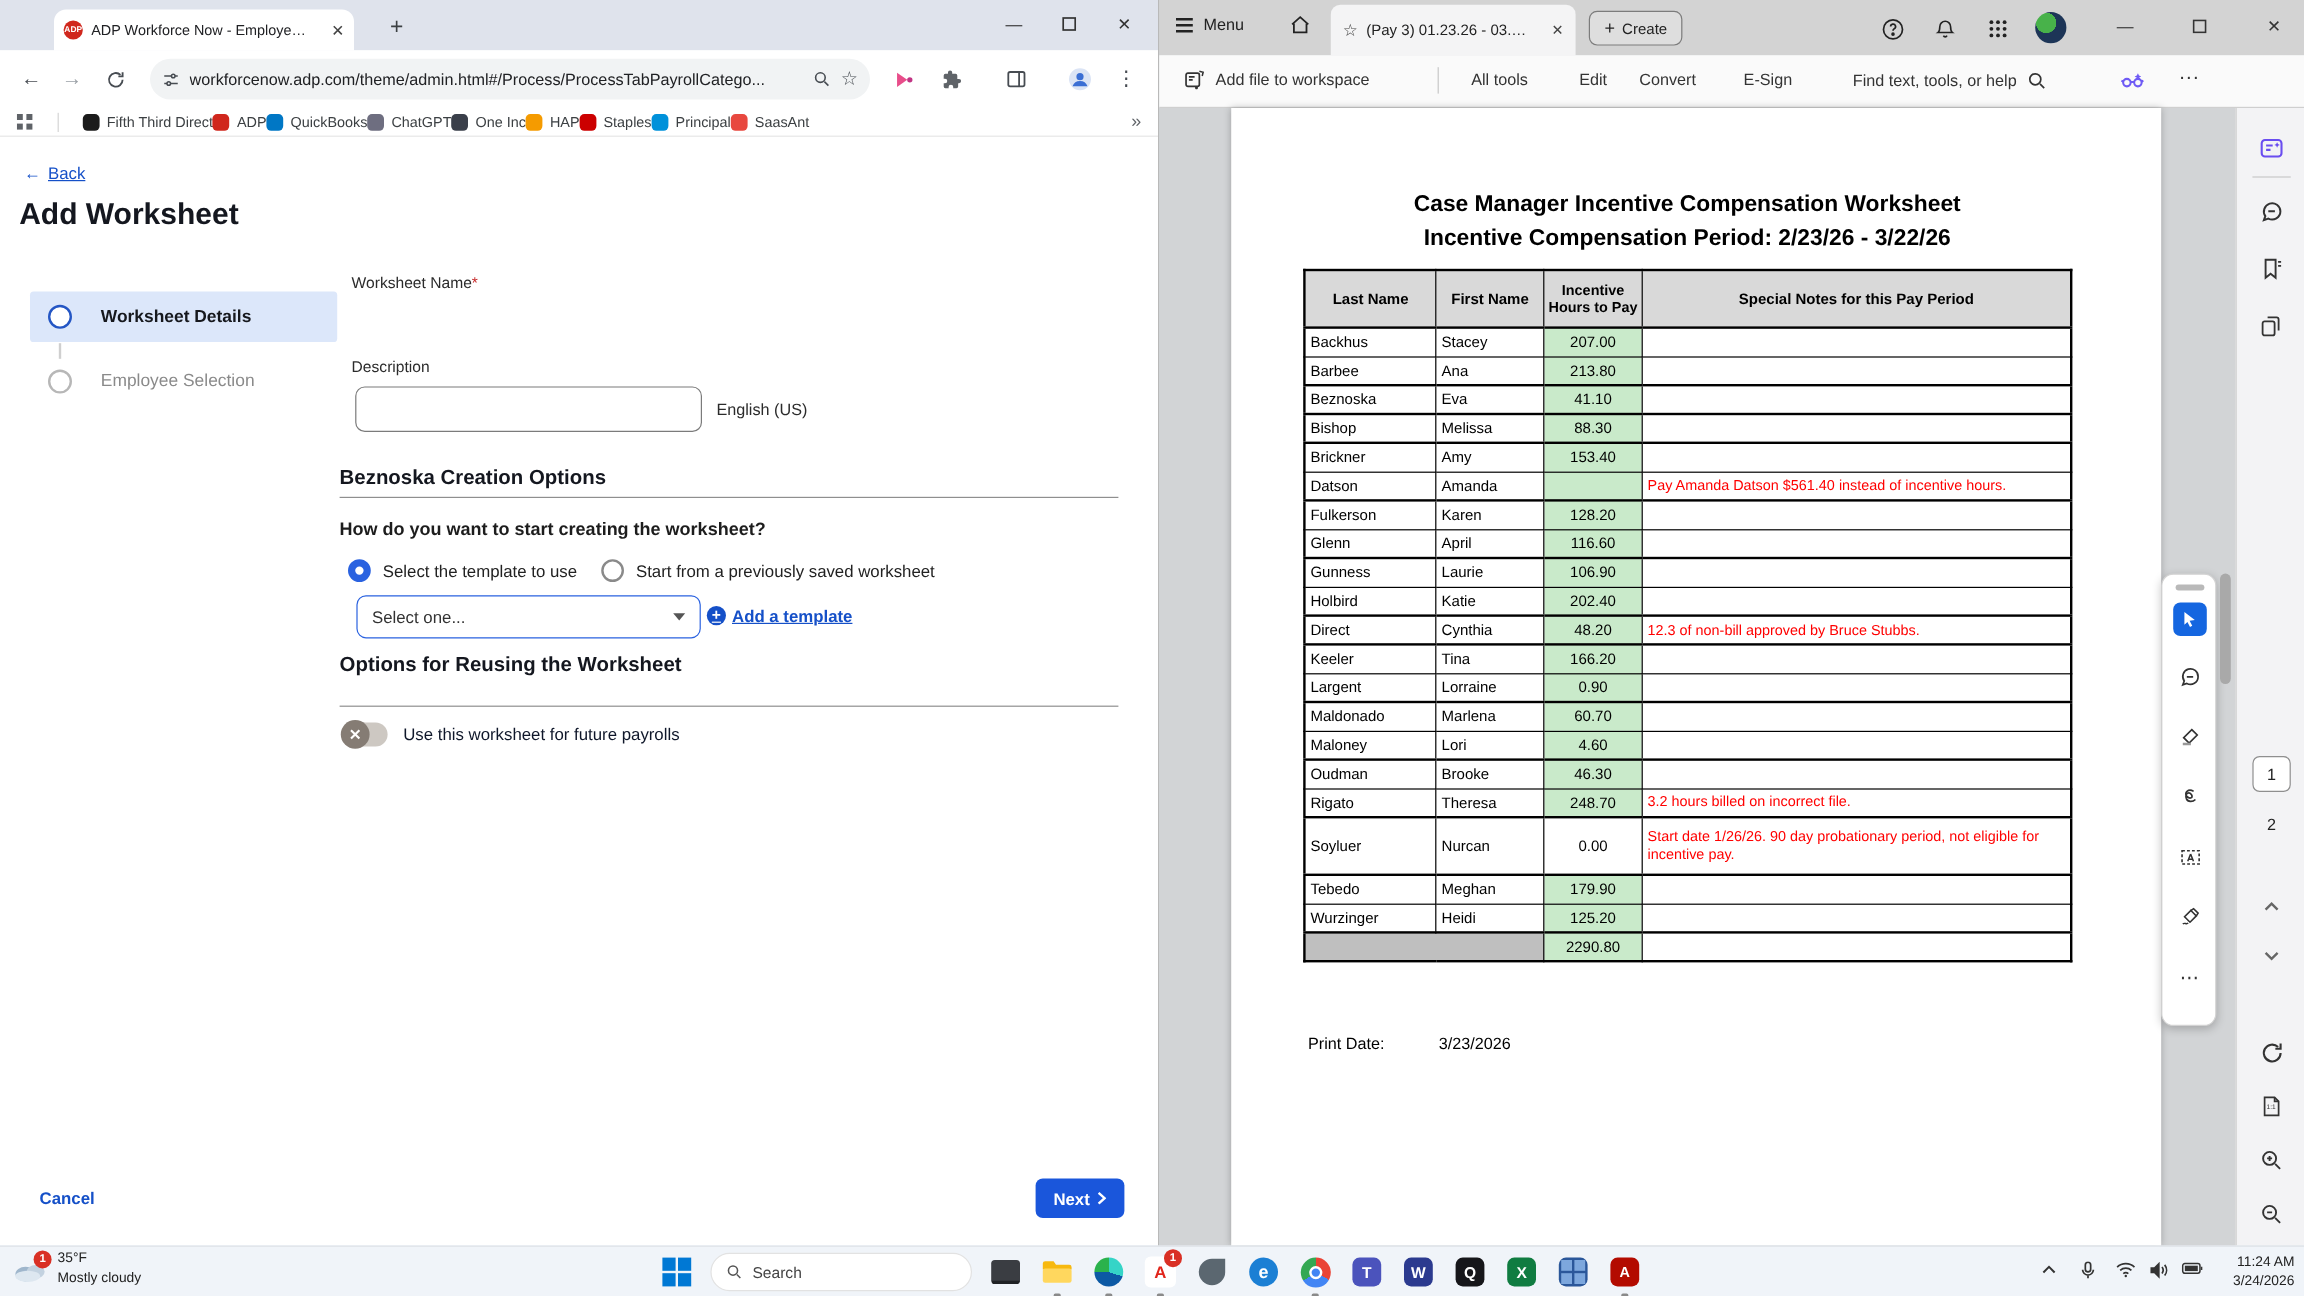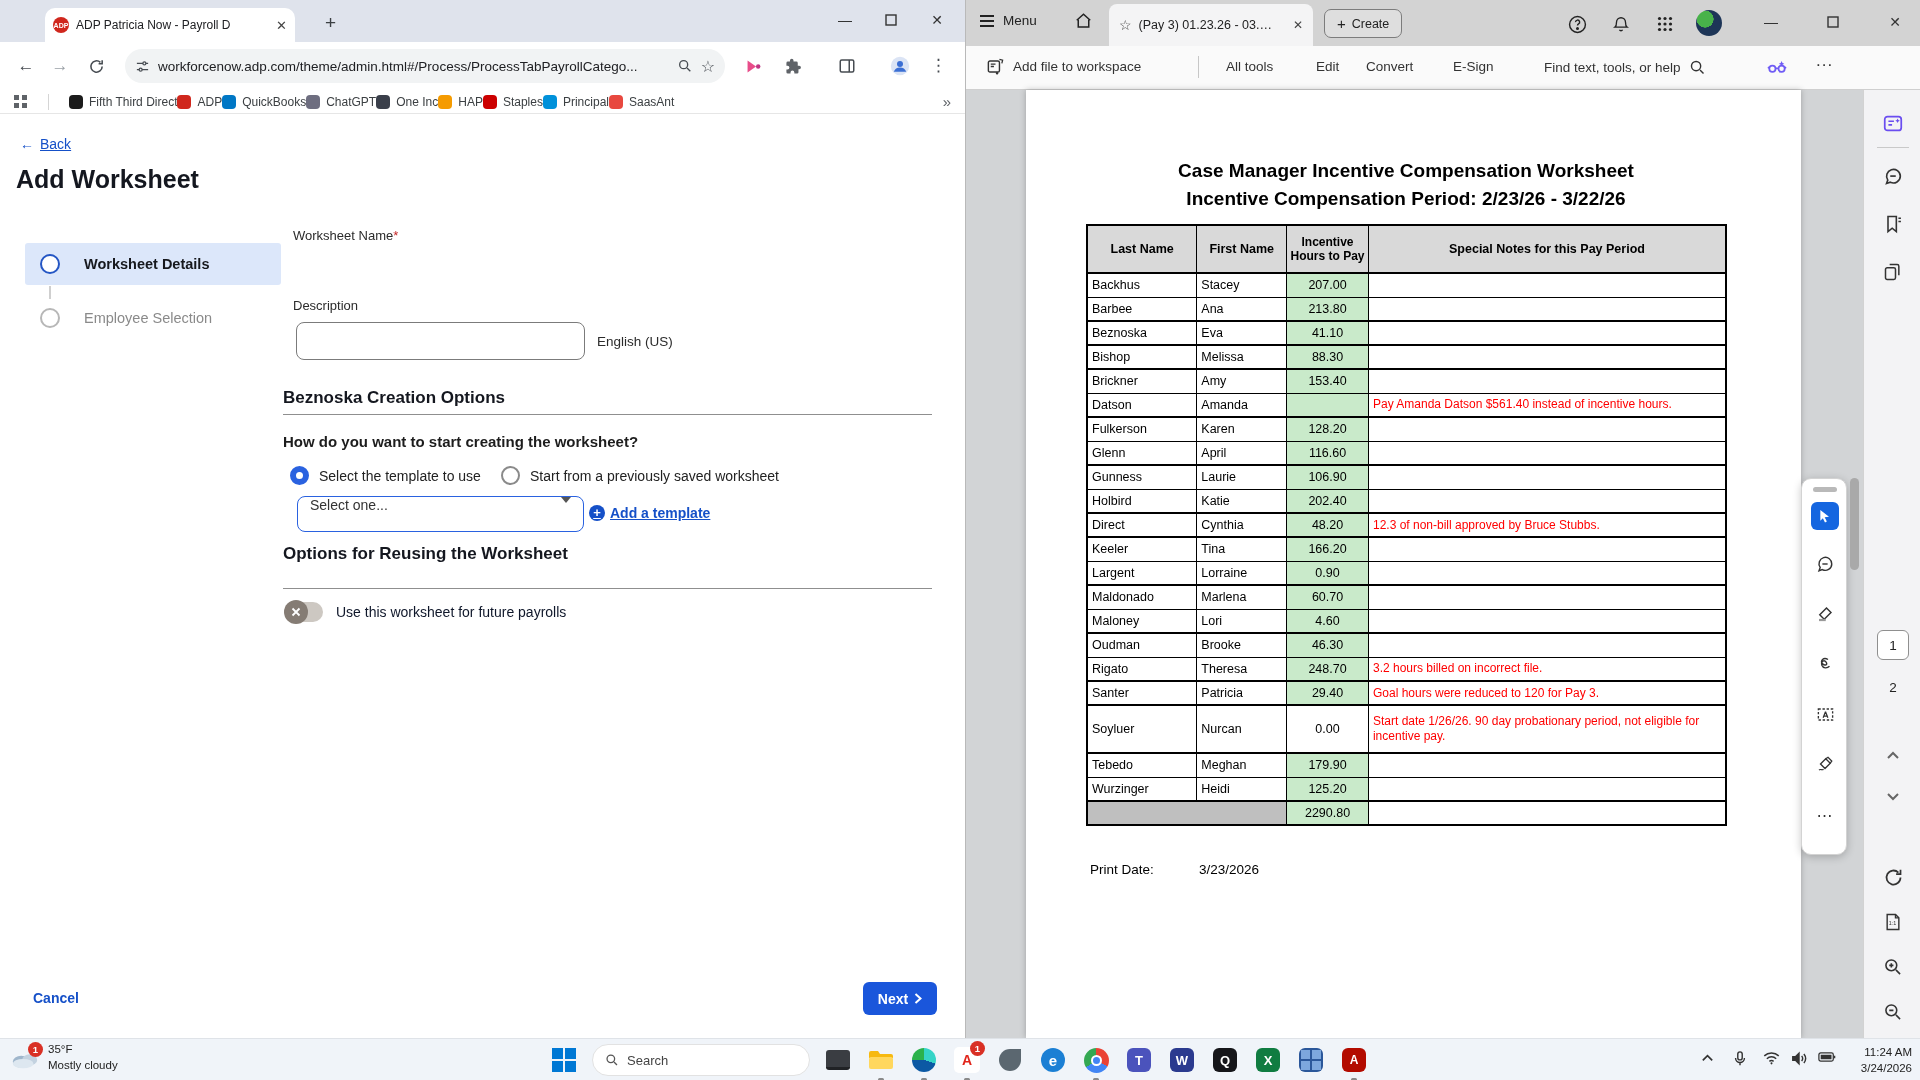--- a/index.html
+++ b/index.html
@@ -45,21 +45,21 @@
   .flabel { font-size:13px; color:#2b2b2b; }
   .req { color:#c62828; }
   .tinput { border:1px solid #7b7b7b; border-radius:8px; background:#fff; font-size:15px; color:#1a1a1a;
             padding:0 12px; display:flex; align-items:center; }
   .sect-h { font-size:17px; font-weight:bold; color:#14171f; }
   .hr { height:1px; background:#8f8f8f; }
   .radio-outer { width:19px; height:19px; border-radius:50%; background:#fff; flex:none; }
   .radio-on { border:6px solid #2a62e0; }
   .radio-off { border:2px solid #8a8a8a; }
   .radio-row { display:flex; align-items:center; gap:10px; font-size:14px; color:#222; }
-  .select-box { border:1.5px solid #2a62e0; border-radius:8px; background:#fff; display:flex; align-items:flex-start;
+  .select-box { border:1.5px solid #2a62e0; border-radius:8px; background:#fff; display:flex; align-items:center;
                 padding:0 12px; font-size:14px; color:#333; justify-content:space-between; }
   .caret { width:0; height:0; border-left:5px solid transparent; border-right:5px solid transparent; border-top:6px solid #555; }
   .addtpl { display:flex; align-items:center; gap:5px; color:#1550c8; font-size:14px; font-weight:bold; }
   .addtpl span { text-decoration:underline; }
   .plus-circ { width:16px; height:16px; border-radius:50%; background:#1550c8; color:#fff; font-size:13px; line-height:15px;
                text-align:center; flex:none; font-weight:bold; }
   .toggle { width:38px; height:20px; border-radius:10px; background:#cdc8c2; position:relative; flex:none; }
   .toggle-knob { position:absolute; left:-1px; top:-2px; width:24px; height:24px; border-radius:50%; background:#857c74;
                  display:flex; align-items:center; justify-content:center; }
   .cancel-link { left:33px; top:990px; color:#1550c8; font-size:14px; font-weight:bold; }
@@ -130,21 +130,21 @@
 </style>
 </head>
 <body>
 
 <div class="screen">
 
   <div class="abs chrome">
     <div class="abs c-titlebar">
       <div class="abs c-tab">
         <div class="c-tab-fav">ADP</div>
-        <div class="c-tab-title">ADP Patricia Now - Payroll D</div>
+        <div class="c-tab-title">ADP Workforce Now - Employee D</div>
         <div class="c-tab-close">✕</div>
       </div>
       <div class="abs c-newtab">+</div>
       <div class="abs winbtn" style="left:822px">—</div>
       <div class="abs winbtn" style="left:868px">
         <svg width="12" height="12" viewBox="0 0 12 12">
             <rect x="1" y="1" width="10" height="10" fill="none" stroke="#333" stroke-width="1.4"></rect>
           </svg>
       </div>
       <div class="abs winbtn" style="left:914px">✕</div>
@@ -526,26 +526,20 @@
                 <td>Brooke</td>
                 <td class="hours green">46.30</td>
                 <td class="note"></td>
               </tr>
               <tr>
                 <td>Rigato</td>
                 <td>Theresa</td>
                 <td class="hours green">248.70</td>
                 <td class="note">3.2 hours billed on incorrect file.</td>
               </tr>
-              <tr class="thick">
-                <td>Santer</td>
-                <td>Patricia</td>
-                <td class="hours green">29.40</td>
-                <td class="note">Goal hours were reduced to 120 for Pay 3.</td>
-              </tr>
               <tr class="thick tall">
                 <td>Soyluer</td>
                 <td>Nurcan</td>
                 <td class="hours">0.00</td>
                 <td class="note">Start date 1/26/26. 90 day probationary period, not eligible for incentive pay.</td>
               </tr>
               <tr class="thick">
                 <td>Tebedo</td>
                 <td>Meghan</td>
                 <td class="hours green">179.90</td>

